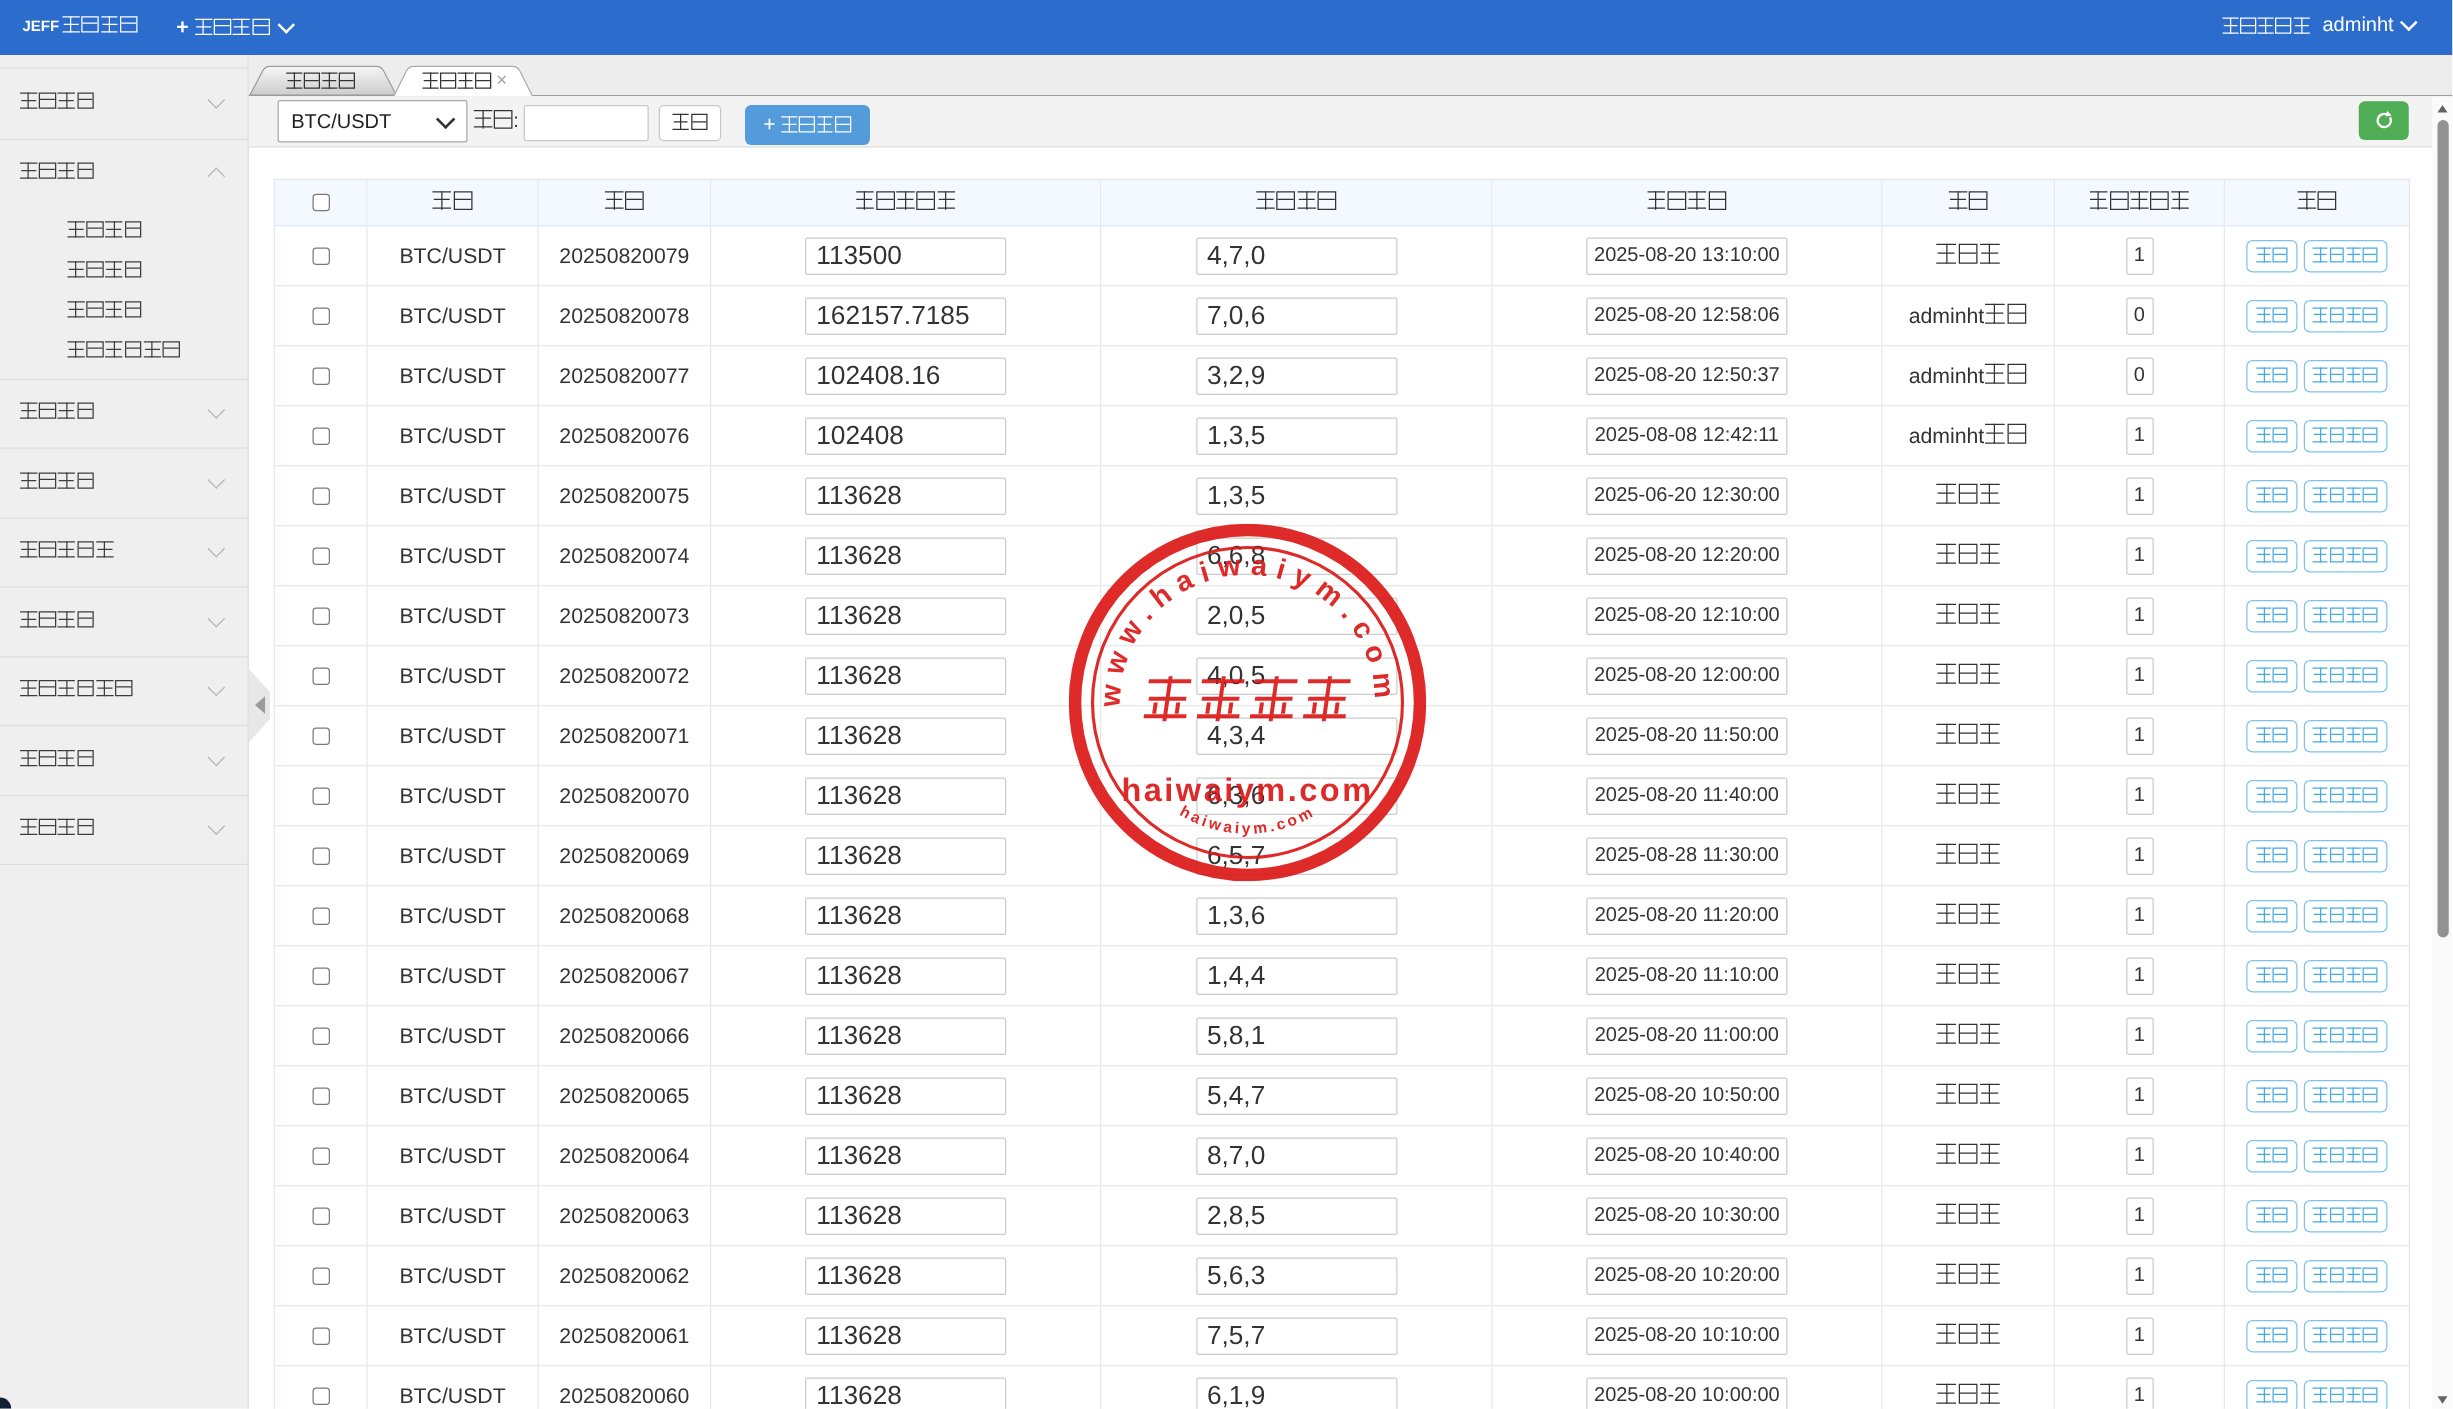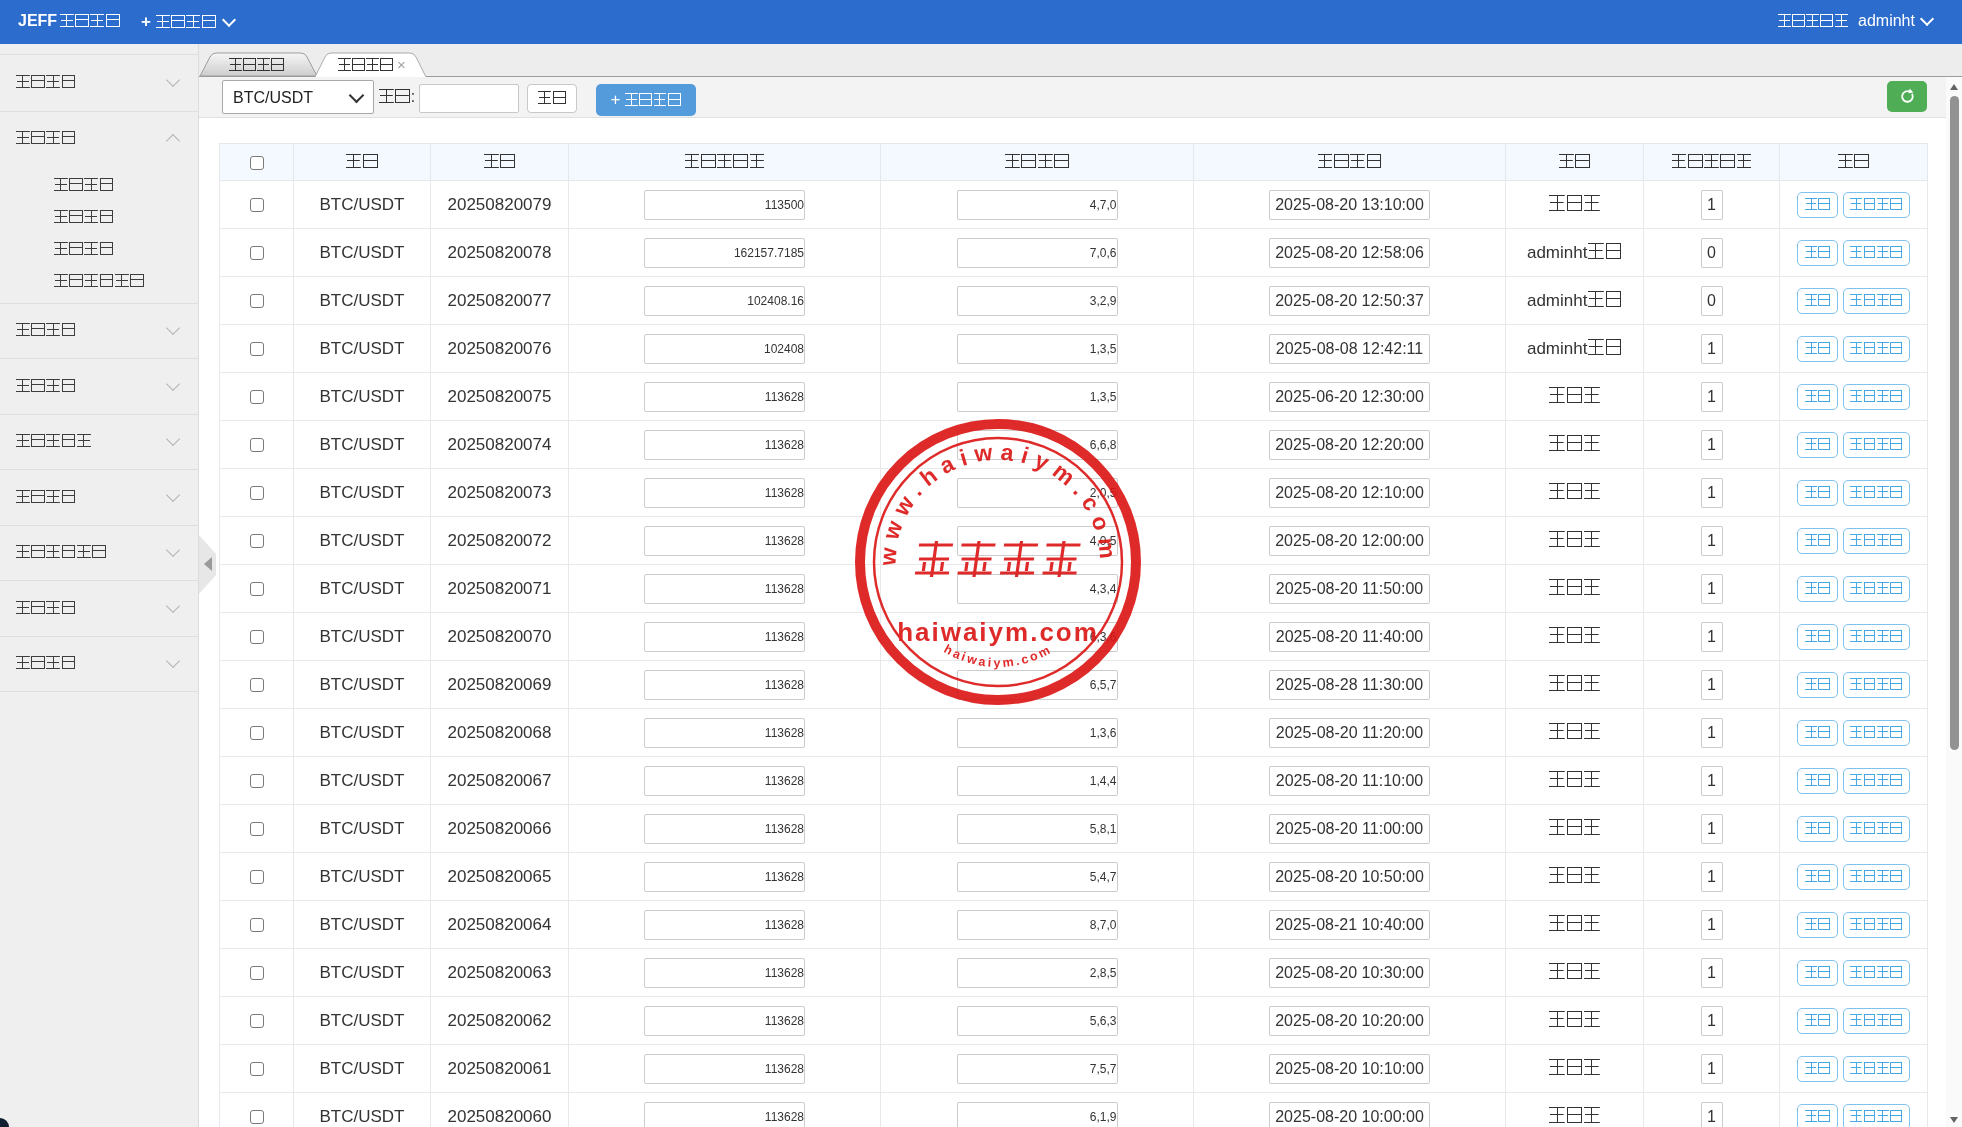--- a/index.html
+++ b/index.html
@@ -50,38 +50,38 @@
 
 #tbl{left:219px;top:143px;border-collapse:separate;border-spacing:0;table-layout:fixed;
  border-top:1px solid #e4e8ec;border-left:1px solid #e4e8ec}
 #tbl th{background:#f3f9fe;border-right:1px solid #e4e8ec;border-bottom:1px solid #e4e8ec;
  font-size:16px;color:#333;font-weight:bold;height:36px;padding:0;text-align:center}
 #tbl td{border-right:1px solid #e8e8e8;border-bottom:1px solid #e8e8e8;font-size:17px;color:#333;
  height:47px;padding:0;text-align:center}
 .ckb{display:inline-block;width:12px;height:12px;border:1.5px solid #7a7a7a;border-radius:3px;background:#fff;
  vertical-align:middle}
 .ibox{width:151px;height:28px;border:1px solid #ccc;border-radius:2px;background:#fff;margin:0 auto;
- text-align:right;line-height:28px;padding-left:8px;font-size:12px;color:#333}
+ text-align:left;line-height:28px;padding-left:8px;font-size:21px;color:#333}
 .tbox{width:159px;height:28px;border:1px solid #ccc;border-radius:2px;background:#fff;margin:0 auto;
  text-align:center;line-height:28px;font-size:16px;color:#333}
 .fbox{width:20px;height:28px;border:1px solid #ccc;border-radius:2px;background:#fff;margin:0 auto;
  text-align:center;line-height:28px;font-size:16px;color:#333}
 .ob{display:inline-block;height:24px;border:1px solid #7ec3ee;border-radius:5px;background:#fff;
  color:#45a9e4;font-size:13px;line-height:24px;padding:0 6px;vertical-align:middle}
 
 #sbtrack{left:1946px;top:77px;width:16px;height:1050px;background:#fafafa}
 #sbup{left:1950px;top:84px;width:0;height:0;border-left:4px solid transparent;
  border-right:4px solid transparent;border-bottom:6px solid #636363}
 #sbdn{left:1950px;top:1117px;width:0;height:0;border-left:4px solid transparent;
  border-right:4px solid transparent;border-top:6px solid #636363}
 #sbth{left:1950px;top:96px;width:9px;height:654px;background:#929292;border-radius:5px}
 </style></head>
 <body>
 <div id="topbar" class="abs">
-    <div class="abs" style="left:18px;top:12px;font-size:16px;font-weight:bold">JEFF<span style="font-weight:normal;font-size:15px;margin-left:2px"><i class="cn"></i><i class="cn2"></i><i class="cn"></i><i class="cn2"></i></span></div>
+    <div class="abs" style="left:18px;top:12px;font-size:12px;font-weight:bold">JEFF<span style="font-weight:normal;font-size:15px;margin-left:2px"><i class="cn"></i><i class="cn2"></i><i class="cn"></i><i class="cn2"></i></span></div>
     <div class="abs" style="left:141px;top:12px;font-size:15px"><b style="font-size:17px">+</b> <i class="cn"></i><i class="cn2"></i><i class="cn"></i><i class="cn2"></i> <span class="chv" style="margin-left:4px"></span></div>
     <div class="abs" style="left:1777px;top:13px;font-size:14px"><i class="cn"></i><i class="cn2"></i><i class="cn"></i><i class="cn2"></i><i class="cn"></i></div>
     <div class="abs" style="left:1858px;top:12px;font-size:16px">adminht <span class="chv" style="margin-left:3px"></span></div>
   </div>
 <div id="side" class="abs">
     <div class="mline" style="top:10px"></div>
     <div class="mline" style="top:67px"></div>
     <div class="mline" style="top:259px"></div>
     <div class="mline" style="top:314px"></div>
     <div class="mline" style="top:370px"></div>
@@ -443,21 +443,21 @@
         <td><span class="ckb"></span></td>
         <td>BTC/USDT</td>
         <td>20250820064</td>
         <td>
           <div class="ibox">113628</div>
         </td>
         <td>
           <div class="ibox">8,7,0</div>
         </td>
         <td>
-          <div class="tbox">2025-08-21 10:40:00</div>
+          <div class="tbox">2025-08-20 10:40:00</div>
         </td>
         <td><i class="cn"></i><i class="cn2"></i><i class="cn"></i></td>
         <td>
           <div class="fbox">1</div>
         </td>
         <td><span class="ob"><i class="cn"></i><i class="cn2"></i></span> <span class="ob"><i class="cn"></i><i class="cn2"></i><i class="cn"></i><i class="cn2"></i></span></td>
       </tr>
       <tr>
         <td><span class="ckb"></span></td>
         <td>BTC/USDT</td>

